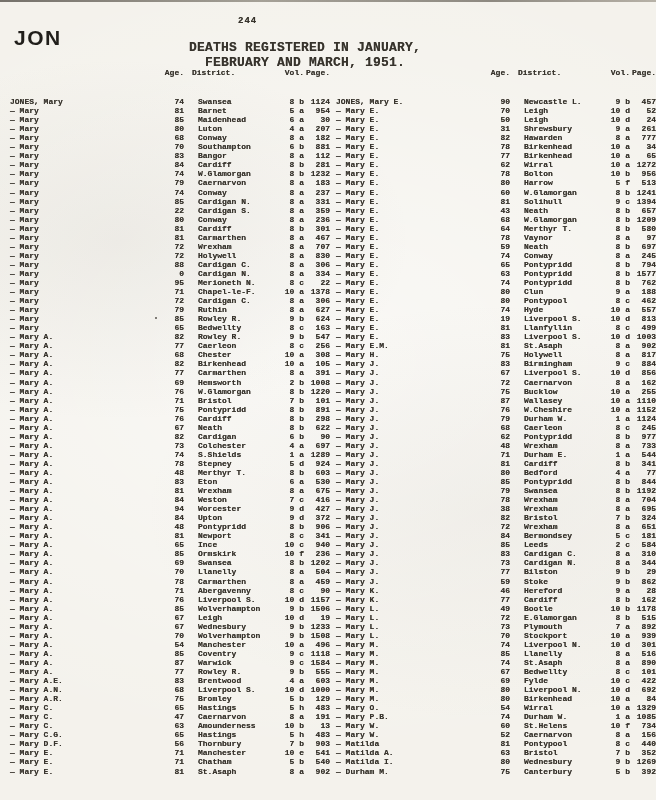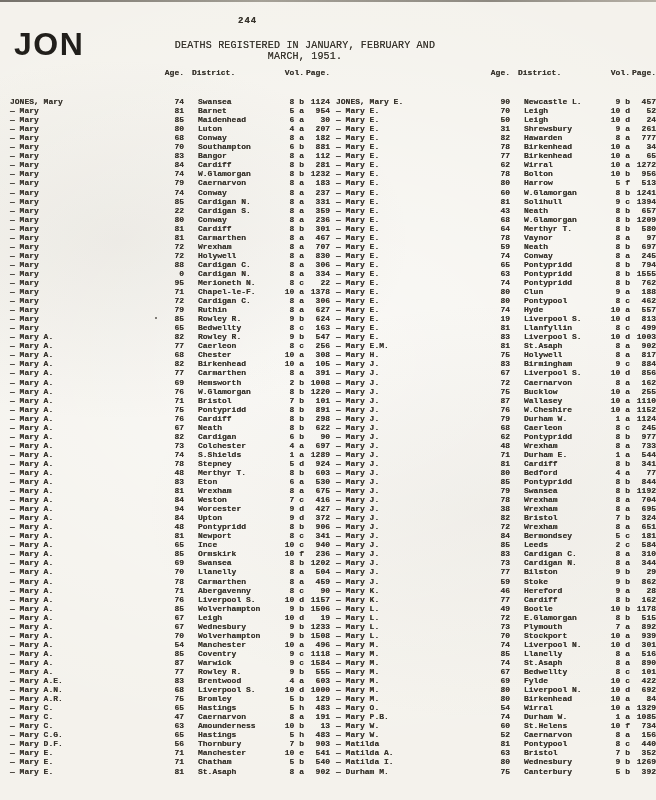--- a/index.html
+++ b/index.html
@@ -21,25 +21,25 @@
     opacity:.75;
   }
   .page-number {
     position:absolute; top:16px; left:238px; width:64px;
     text-align:left; font-size:9px; font-weight:bold; letter-spacing:1px;
     text-shadow:0 0 .4px rgba(40,38,30,.7);
   }
   .surname-tag {
     position:absolute; top:26px; left:14px;
     font-family:"Liberation Sans","DejaVu Sans",sans-serif;
-    font-size:32px; font-weight:bold; letter-spacing:1.5px; color:#211f1b;
+    font-size:21px; font-weight:bold; letter-spacing:1.5px; color:#211f1b;
   }
   .page-title {
     position:absolute; top:40px; left:160px; width:290px;
-    text-align:center; font-size:10px; font-weight:normal; letter-spacing:.2px;
+    text-align:center; font-size:13px; font-weight:bold; letter-spacing:.2px;
     text-shadow:0 0 .4px rgba(40,38,30,.7);
   }
   .index-table {
     position:absolute; top:68px;
     font-size:8px; font-weight:bold;
     text-shadow:0 0 .35px rgba(45,42,34,.65);
   }
   .index-table.left  { left:10px;  width:320px; }
   .index-table.right { left:336px; width:316px; }
   .hrow, .row {
@@ -750,21 +750,21 @@
         <span class="cell c-age">65</span>
         <span class="cell c-district">Pontypridd</span>
         <span class="cell c-vol">8 b</span>
         <span class="cell c-page">794</span>
       </div>
       <div class="row">
         <span class="cell c-name">— Mary E.</span>
         <span class="cell c-age">63</span>
         <span class="cell c-district">Pontypridd</span>
         <span class="cell c-vol">8 b</span>
-        <span class="cell c-page">1555</span>
+        <span class="cell c-page">1577</span>
       </div>
       <div class="row">
         <span class="cell c-name">— Mary E.</span>
         <span class="cell c-age">74</span>
         <span class="cell c-district">Pontypridd</span>
         <span class="cell c-vol">8 b</span>
         <span class="cell c-page">762</span>
       </div>
       <div class="row">
         <span class="cell c-name">— Mary E.</span>

